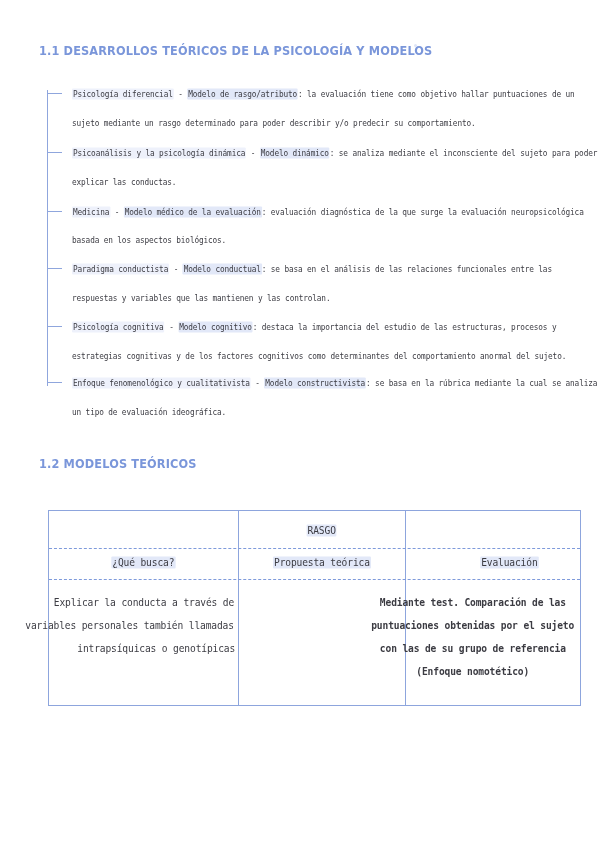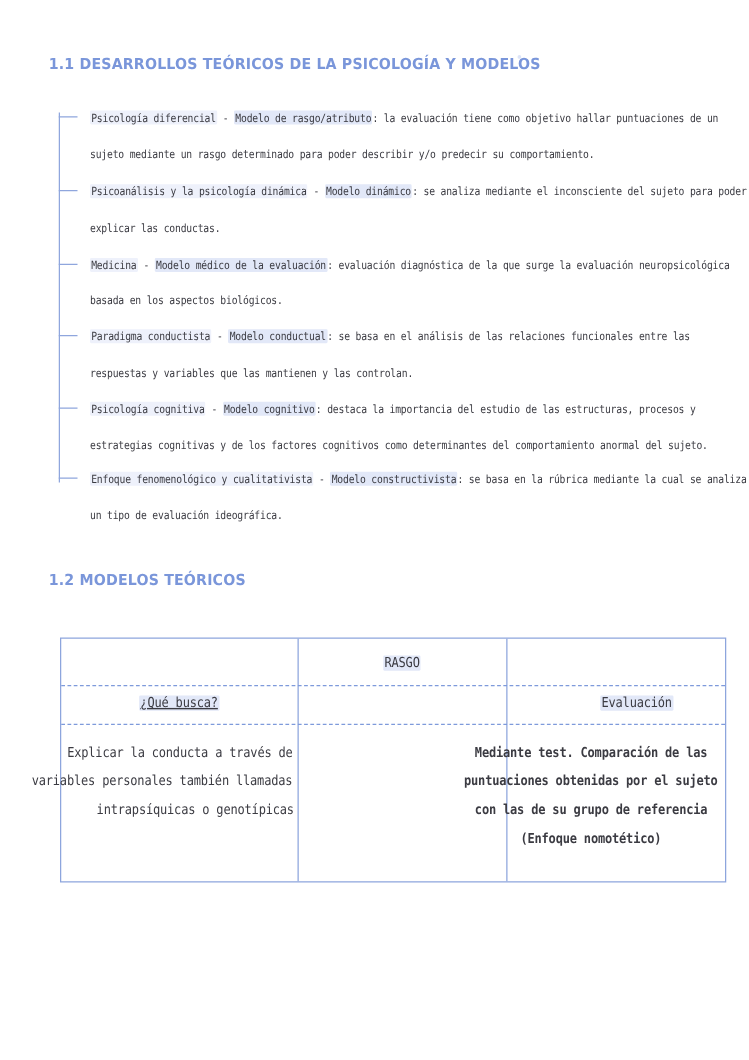--- a/index.html
+++ b/index.html
@@ -149,21 +149,21 @@
   .cell .tline .hl {
     background: #e2e8f8;
     padding: 0 1px;
     border-radius: 1px;
   }
 
   
   #cell-rasgo {
     left: 189px; top: 8px; width: 167px;
   }
-  #cell-sub-1 { left: 0px;   top: 40px; width: 189px; text-decoration: underline; }
+  #cell-sub-1 { left: 0px;   top: 40px; width: 189px; }
   #cell-sub-2 { left: 189px; top: 40px; width: 167px; }
   #cell-sub-3 { left: 356px; top: 40px; width: 175px; padding-left: 33px; }
 
   #cell-body-1 { left: 0px;   top: 80px; width: 189px; align-items: flex-end; }
   #cell-body-2 { left: 189px; top: 80px; width: 167px; }
   #cell-body-3 { left: 336px; top: 80px; width: 175px; font-weight: bold; }
 </style>
 </head>
 <body>
 
@@ -206,20 +206,23 @@
     <div class="hdash d1"></div>
     <div class="hdash d2"></div>
 
     <div class="cell" id="cell-rasgo">
         <div class="tline"><span class="hl">RASGO</span></div>
       </div>
 
     <div class="cell" id="cell-sub-1">
         <div class="tline"><span class="hl">¿Qué busca?</span></div>
       </div>
+    <div class="cell" id="cell-sub-2">
+        <div class="tline"><span class="hl">Propuesta teórica</span></div>
+      </div>
     <div class="cell" id="cell-sub-3">
         <div class="tline"><span class="hl">Evaluación</span></div>
       </div>
 
     <div class="cell" id="cell-body-1">
         <div class="tline">Explicar la conducta a través de</div>
         <div class="tline">variables personales también llamadas</div>
         <div class="tline">intrapsíquicas o genotípicas</div>
       </div>
     <div class="cell" id="cell-body-3">

